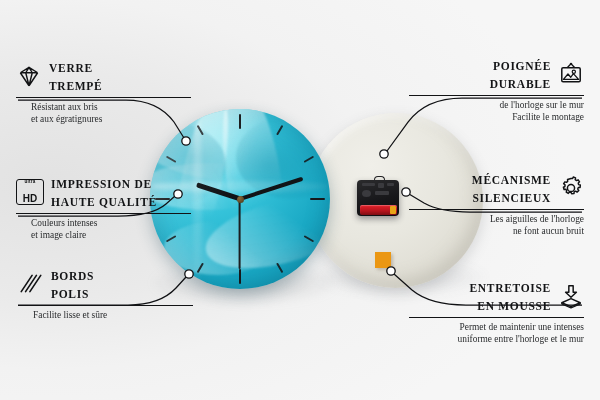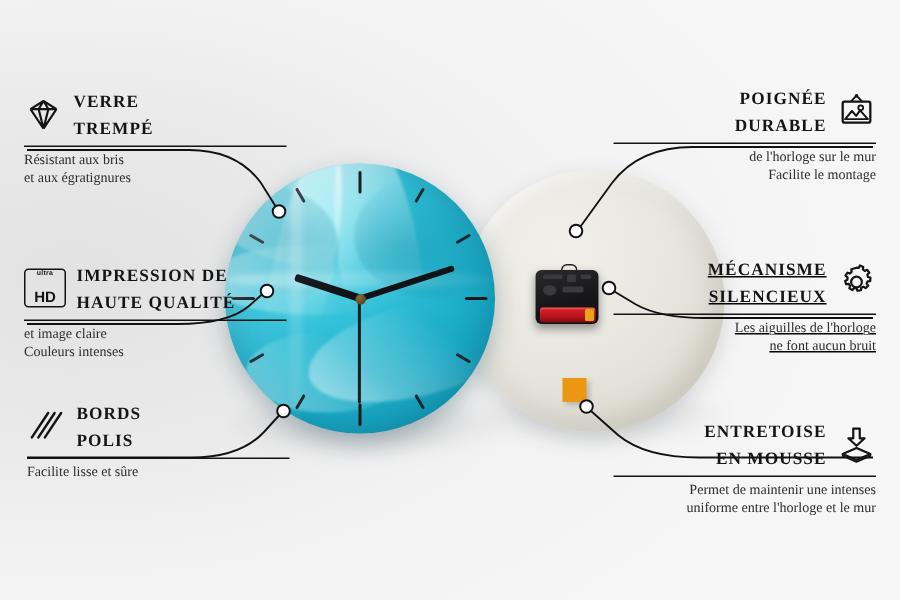--- a/index.html
+++ b/index.html
@@ -64,21 +64,21 @@
   .callout{position:absolute;width:175px;}
   .callout.left{text-align:left;}
   .callout.right{text-align:right;}
   .c-head{display:flex;align-items:center;gap:7px;min-height:34px;}
   .callout.right .c-head{flex-direction:row-reverse;}
   .c-title{
     font-size:11.5px;line-height:13.5px;font-weight:bold;letter-spacing:.7px;
     color:#131416;text-transform:uppercase;font-family:"Liberation Serif", serif;
   }
   .rule{height:1.4px;background:#121315;margin:3px 0 4px;width:100%;}
-  .c-desc{font-size:9.4px;line-height:11.4px;color:#2a2c2e;font-family:"Liberation Serif", serif;}
+  .c-desc{font-size:9.4px;line-height:11.4px;color:#2a2c2e;font-family:"Liberation Serif", serif;margin-left:15px;}
   .ico{width:26px;height:26px;flex:0 0 26px;color:#121315;}
   .ico svg{display:block;width:26px;height:26px;}
   .hdbox{
     width:26px;height:24px;border:1.6px solid #121315;border-radius:3px;flex:0 0 26px;
     display:flex;flex-direction:column;align-items:center;justify-content:space-between;line-height:1;
   }
   .hdbox .u{font-size:4.6px;letter-spacing:.2px;font-weight:bold;color:#121315;font-family:"Liberation Sans",sans-serif;}
   .hdbox .hd{font-size:10px;font-weight:bold;color:#121315;font-family:"Liberation Sans",sans-serif;margin-top:.5px;}
 
   #leaders{position:absolute;inset:0;pointer-events:none;}
@@ -181,22 +181,22 @@
       <span class="hdbox">
         <span class="u">ultra</span>
         <span class="hd">HD</span>
       </span>
       <span>
         <span class="c-title">IMPRESSION DE</span><br>
         <span class="c-title">HAUTE QUALITÉ</span>
       </span>
     </div>
     <div class="rule"></div>
+    <div class="c-desc">Couleurs intenses</div>
     <div class="c-desc">et image claire</div>
-    <div class="c-desc">Couleurs intenses</div>
   </div>
 
   <div class="callout left" style="left:18px;top:266px;">
     <div class="c-head">
       <span class="ico">
         <svg viewBox="0 0 24 24">
             <path d="M3 19L13 4M7 19L17 4M11 19L21 4" fill="none" stroke="currentColor" stroke-width="1.5" stroke-linecap="round"></path>
           </svg>
       </span>
       <span>
@@ -223,21 +223,21 @@
       <span>
         <span class="c-title">POIGNÉE</span><br>
         <span class="c-title">DURABLE</span>
       </span>
     </div>
     <div class="rule"></div>
     <div class="c-desc">de l'horloge sur le mur</div>
     <div class="c-desc">Facilite le montage</div>
   </div>
 
-  <div class="callout right" style="left:409px;top:170px;text-decoration:underline;">
+  <div class="callout right" style="left:409px;top:170px;">
     <div class="c-head">
       <span class="ico">
         <svg viewBox="0 0 24 24">
           <path d="M12 3.2l1.5.1.6-1.5 2.1.9-.3 1.6 1.2.9 1.5-.7 1.3 1.8-1.2 1.1.3 1.5 1.6.4-.2 2.2-1.6.1-.6 1.4 1 1.3-1.6 1.5-1.3-.9-1.4.6-.1 1.6-2.2.3-.6-1.5-1.5-.2-1 1.3-1.9-1.1.5-1.5-.9-1.2-1.6.2-.6-2.1 1.4-.7.1-1.5-1.3-1 1.2-1.8 1.5.5 1.1-1-.2-1.6z" fill="none" stroke="currentColor" stroke-width="1.35" stroke-linejoin="round"></path>
           <circle cx="12" cy="12" r="3.3" fill="none" stroke="currentColor" stroke-width="1.35"></circle>
         </svg>
       </span>
       <span>
         <span class="c-title">MÉCANISME</span><br>
         <span class="c-title">SILENCIEUX</span>

